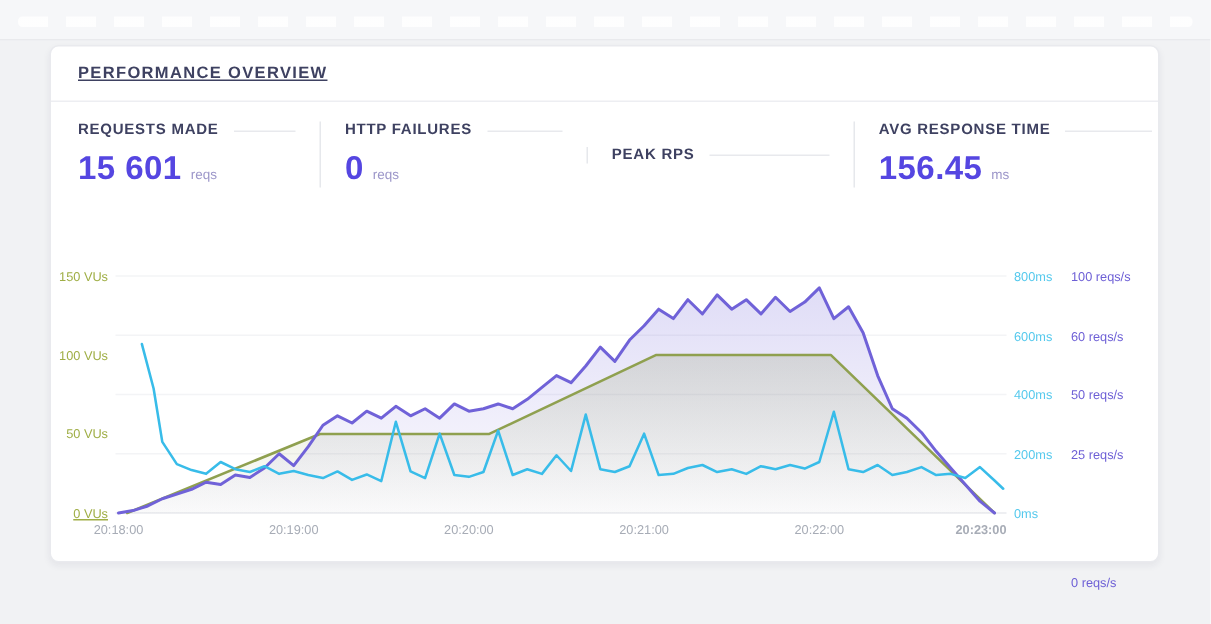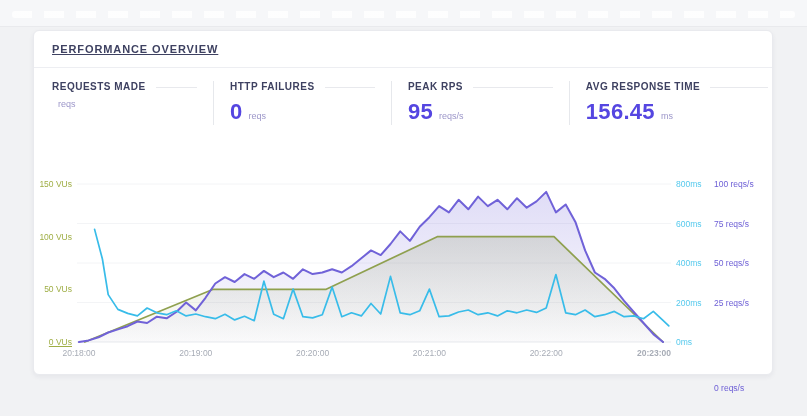--- a/index.html
+++ b/index.html
@@ -23,21 +23,21 @@
     box-shadow:0 2px 5px rgba(30,34,60,0.06);box-sizing:border-box;
   }
   .card-header{
     height:36px;display:flex;align-items:center;padding:0 18px;
     border-bottom:1px solid #EDEEF2;
   }
   .card-title{
     font-size:11px;font-weight:bold;letter-spacing:0.9px;color:#3E4161;text-decoration:underline;
   }
   .stats{
-    display:flex;padding:13px 0 0 18px;
+    display:flex;padding:13px 0 0 18px;align-items:center;
   }
   .stat{flex:1 1 0;padding-right:12px;min-width:0;}
   .stat + .stat{border-left:1px solid #E6E8EC;padding-left:16px;}
   .stat:last-child{flex:1.25 1 0;padding-right:0;}
   .stat-label-row{display:flex;align-items:center;}
   .stat-label{
     font-size:10px;font-weight:bold;letter-spacing:0.5px;color:#3E4161;white-space:nowrap;
   }
   .stat-line{flex:1;height:1px;background:#E8E9ED;margin:1px 4px 0 10px;}
   .stat-value-row{display:flex;align-items:baseline;margin-top:7px;}
@@ -69,41 +69,38 @@
     <span class="card-title">PERFORMANCE OVERVIEW</span>
   </div>
 
   <div class="stats">
     <div class="stat">
       <div class="stat-label-row">
         <span class="stat-label">REQUESTS MADE</span>
         <span class="stat-line"></span>
       </div>
       <div class="stat-value-row">
+        <span class="stat-value">15 601</span>
         <span class="stat-unit">reqs</span>
       </div>
     </div>
     <div class="stat">
       <div class="stat-label-row">
         <span class="stat-label">HTTP FAILURES</span>
         <span class="stat-line"></span>
       </div>
       <div class="stat-value-row">
         <span class="stat-value">0</span>
         <span class="stat-unit">reqs</span>
       </div>
     </div>
     <div class="stat">
       <div class="stat-label-row">
         <span class="stat-label">PEAK RPS</span>
         <span class="stat-line"></span>
-      </div>
-      <div class="stat-value-row">
-        <span class="stat-value">95</span>
-        <span class="stat-unit">reqs/s</span>
       </div>
     </div>
     <div class="stat">
       <div class="stat-label-row">
         <span class="stat-label">AVG RESPONSE TIME</span>
         <span class="stat-line"></span>
       </div>
       <div class="stat-value-row">
         <span class="stat-value">156.45</span>
         <span class="stat-unit">ms</span>
@@ -142,21 +139,21 @@
     </div>
   <div class="axis axis-right-ms">
       <span style="top: 11px;">800ms</span>
       <span style="top: 50.5px;">600ms</span>
       <span style="top: 90px;">400ms</span>
       <span style="top: 129.5px;">200ms</span>
       <span style="top: 169px;">0ms</span>
     </div>
   <div class="axis axis-right-rps">
       <span style="top: 11px;">100 reqs/s</span>
-      <span style="top: 50.5px;">75 reqs/s</span>
+      <span style="top: 50.5px;">60 reqs/s</span>
       <span style="top: 90px;">50 reqs/s</span>
       <span style="top: 129.5px;">25 reqs/s</span>
       <span style="top: 169px; margin-top: 46px;">0 reqs/s</span>
     </div>
   <div class="axis-x">
       <span style="left: 45px;">20:18:00</span>
       <span style="left: 161.8px;">20:19:00</span>
       <span style="left: 278.6px;">20:20:00</span>
       <span style="left: 395.4px;">20:21:00</span>
       <span style="left: 512.2px;">20:22:00</span>

